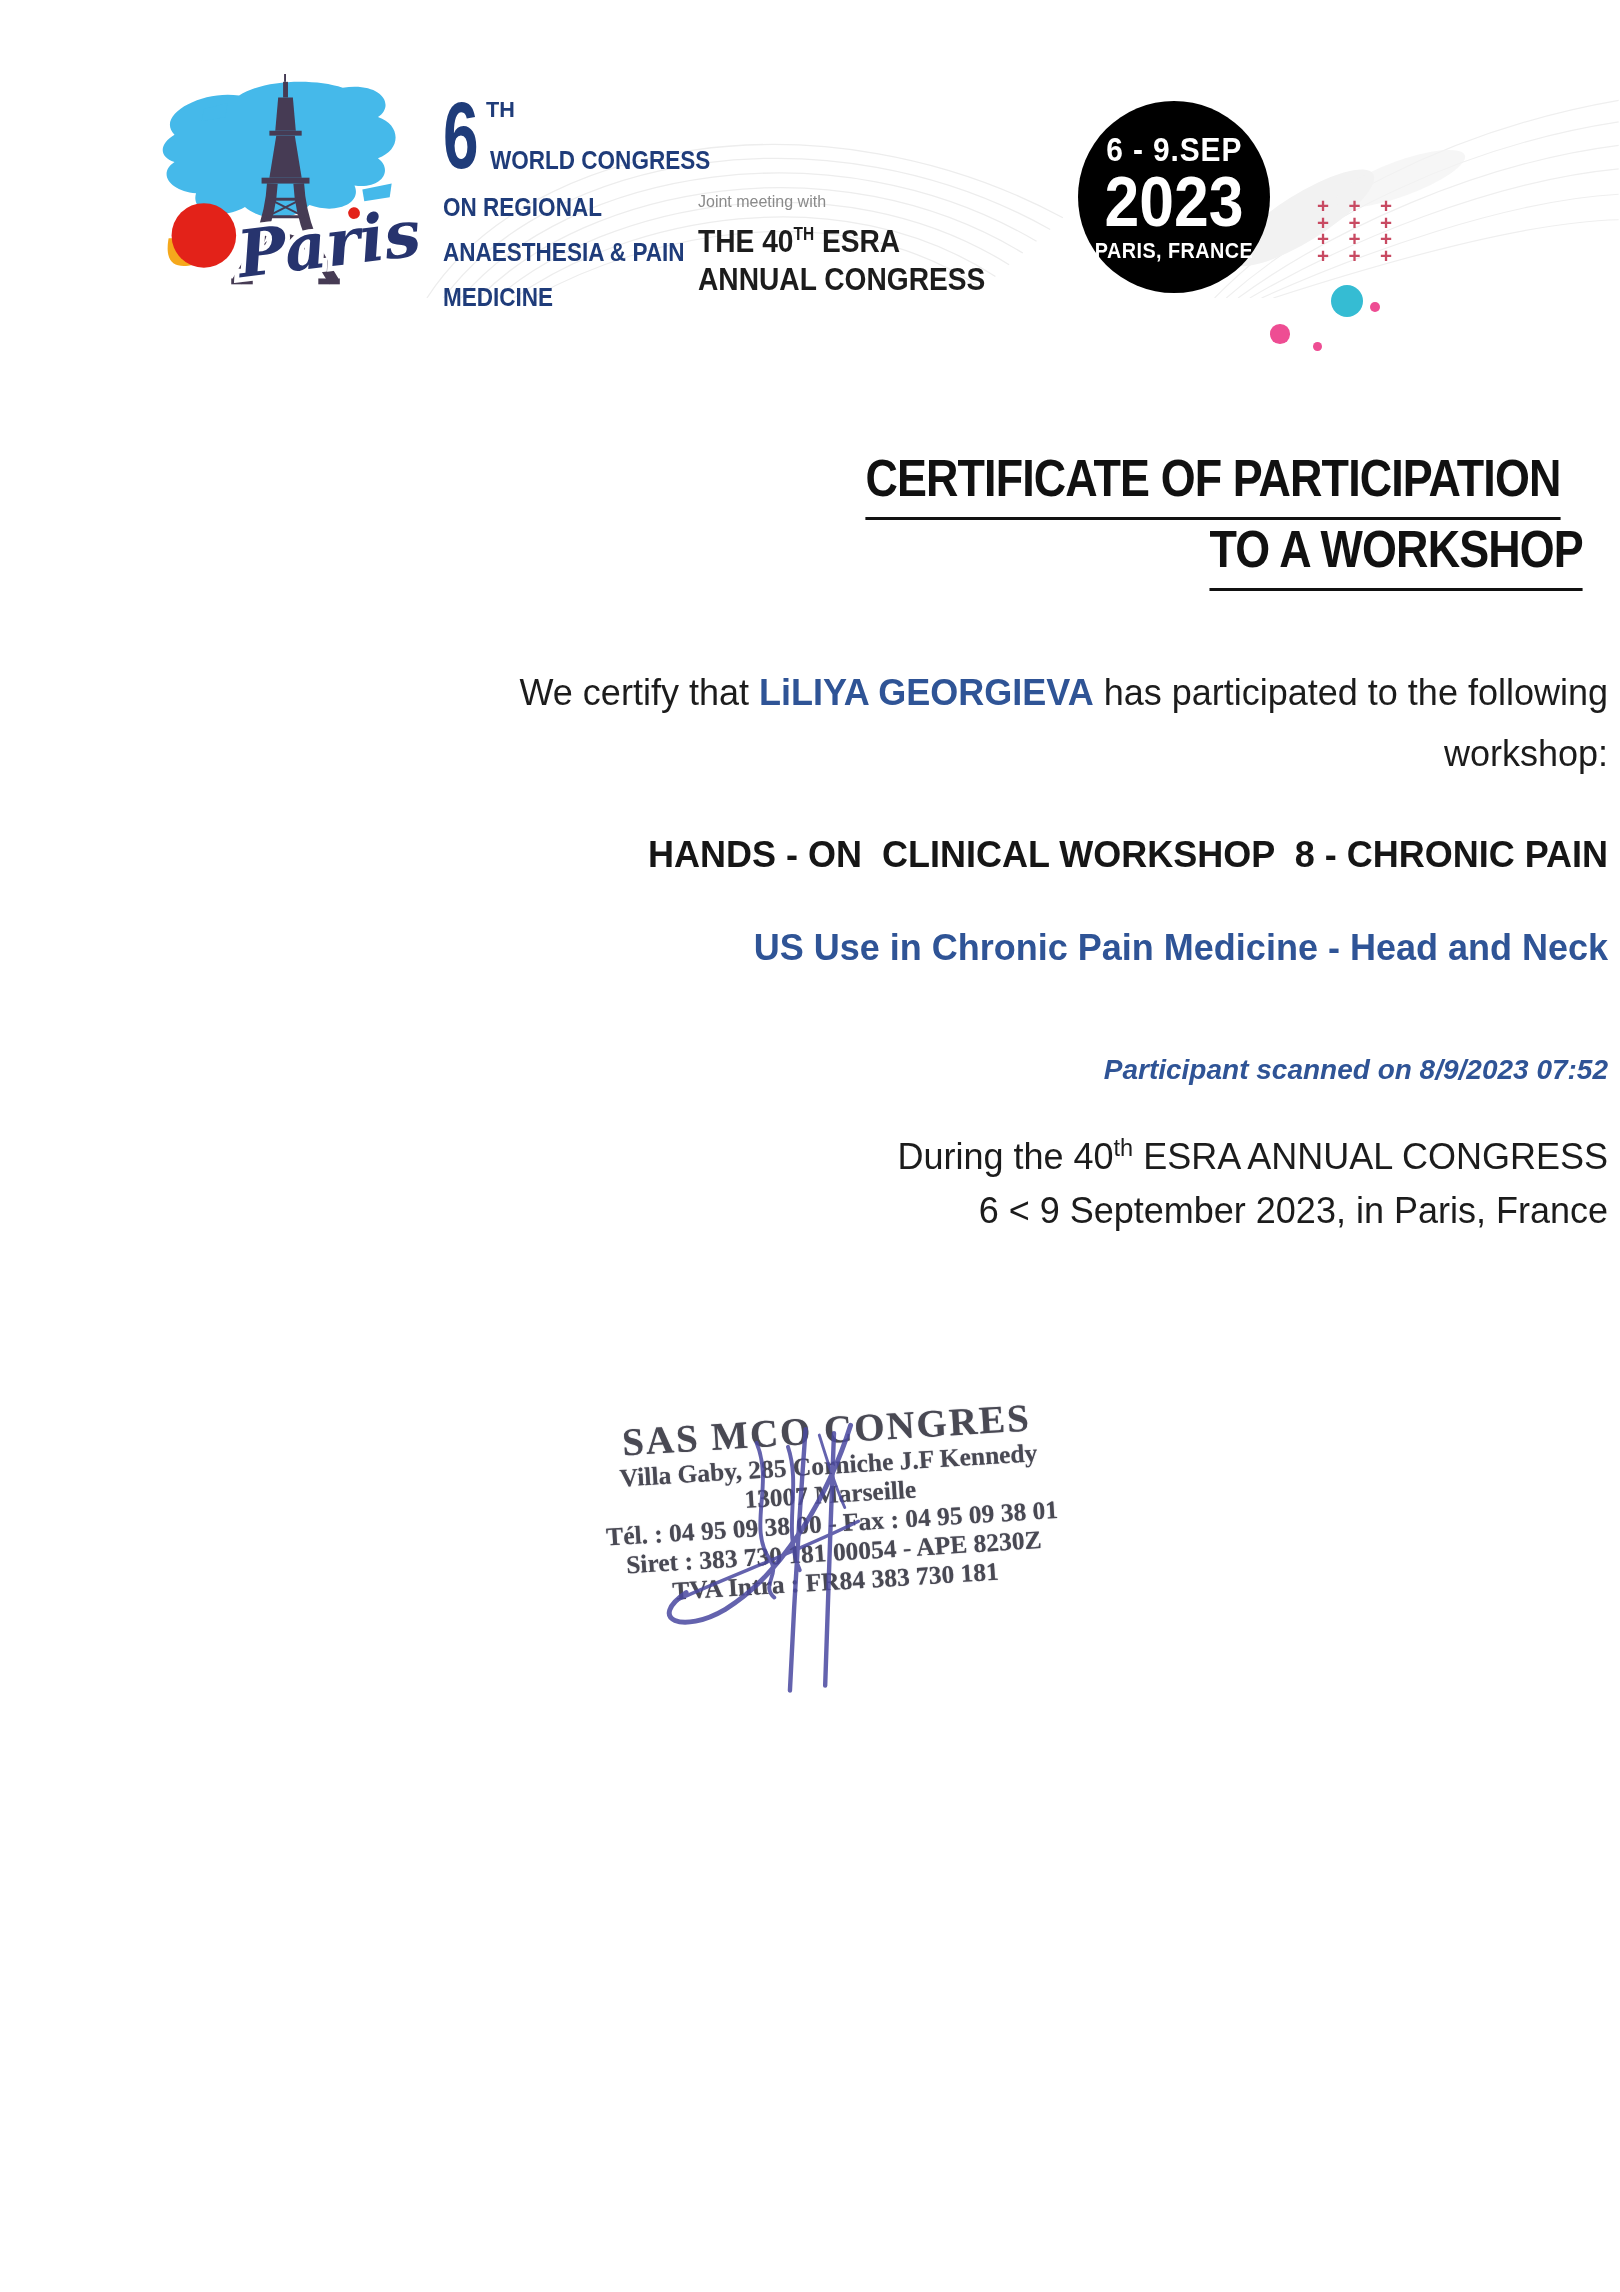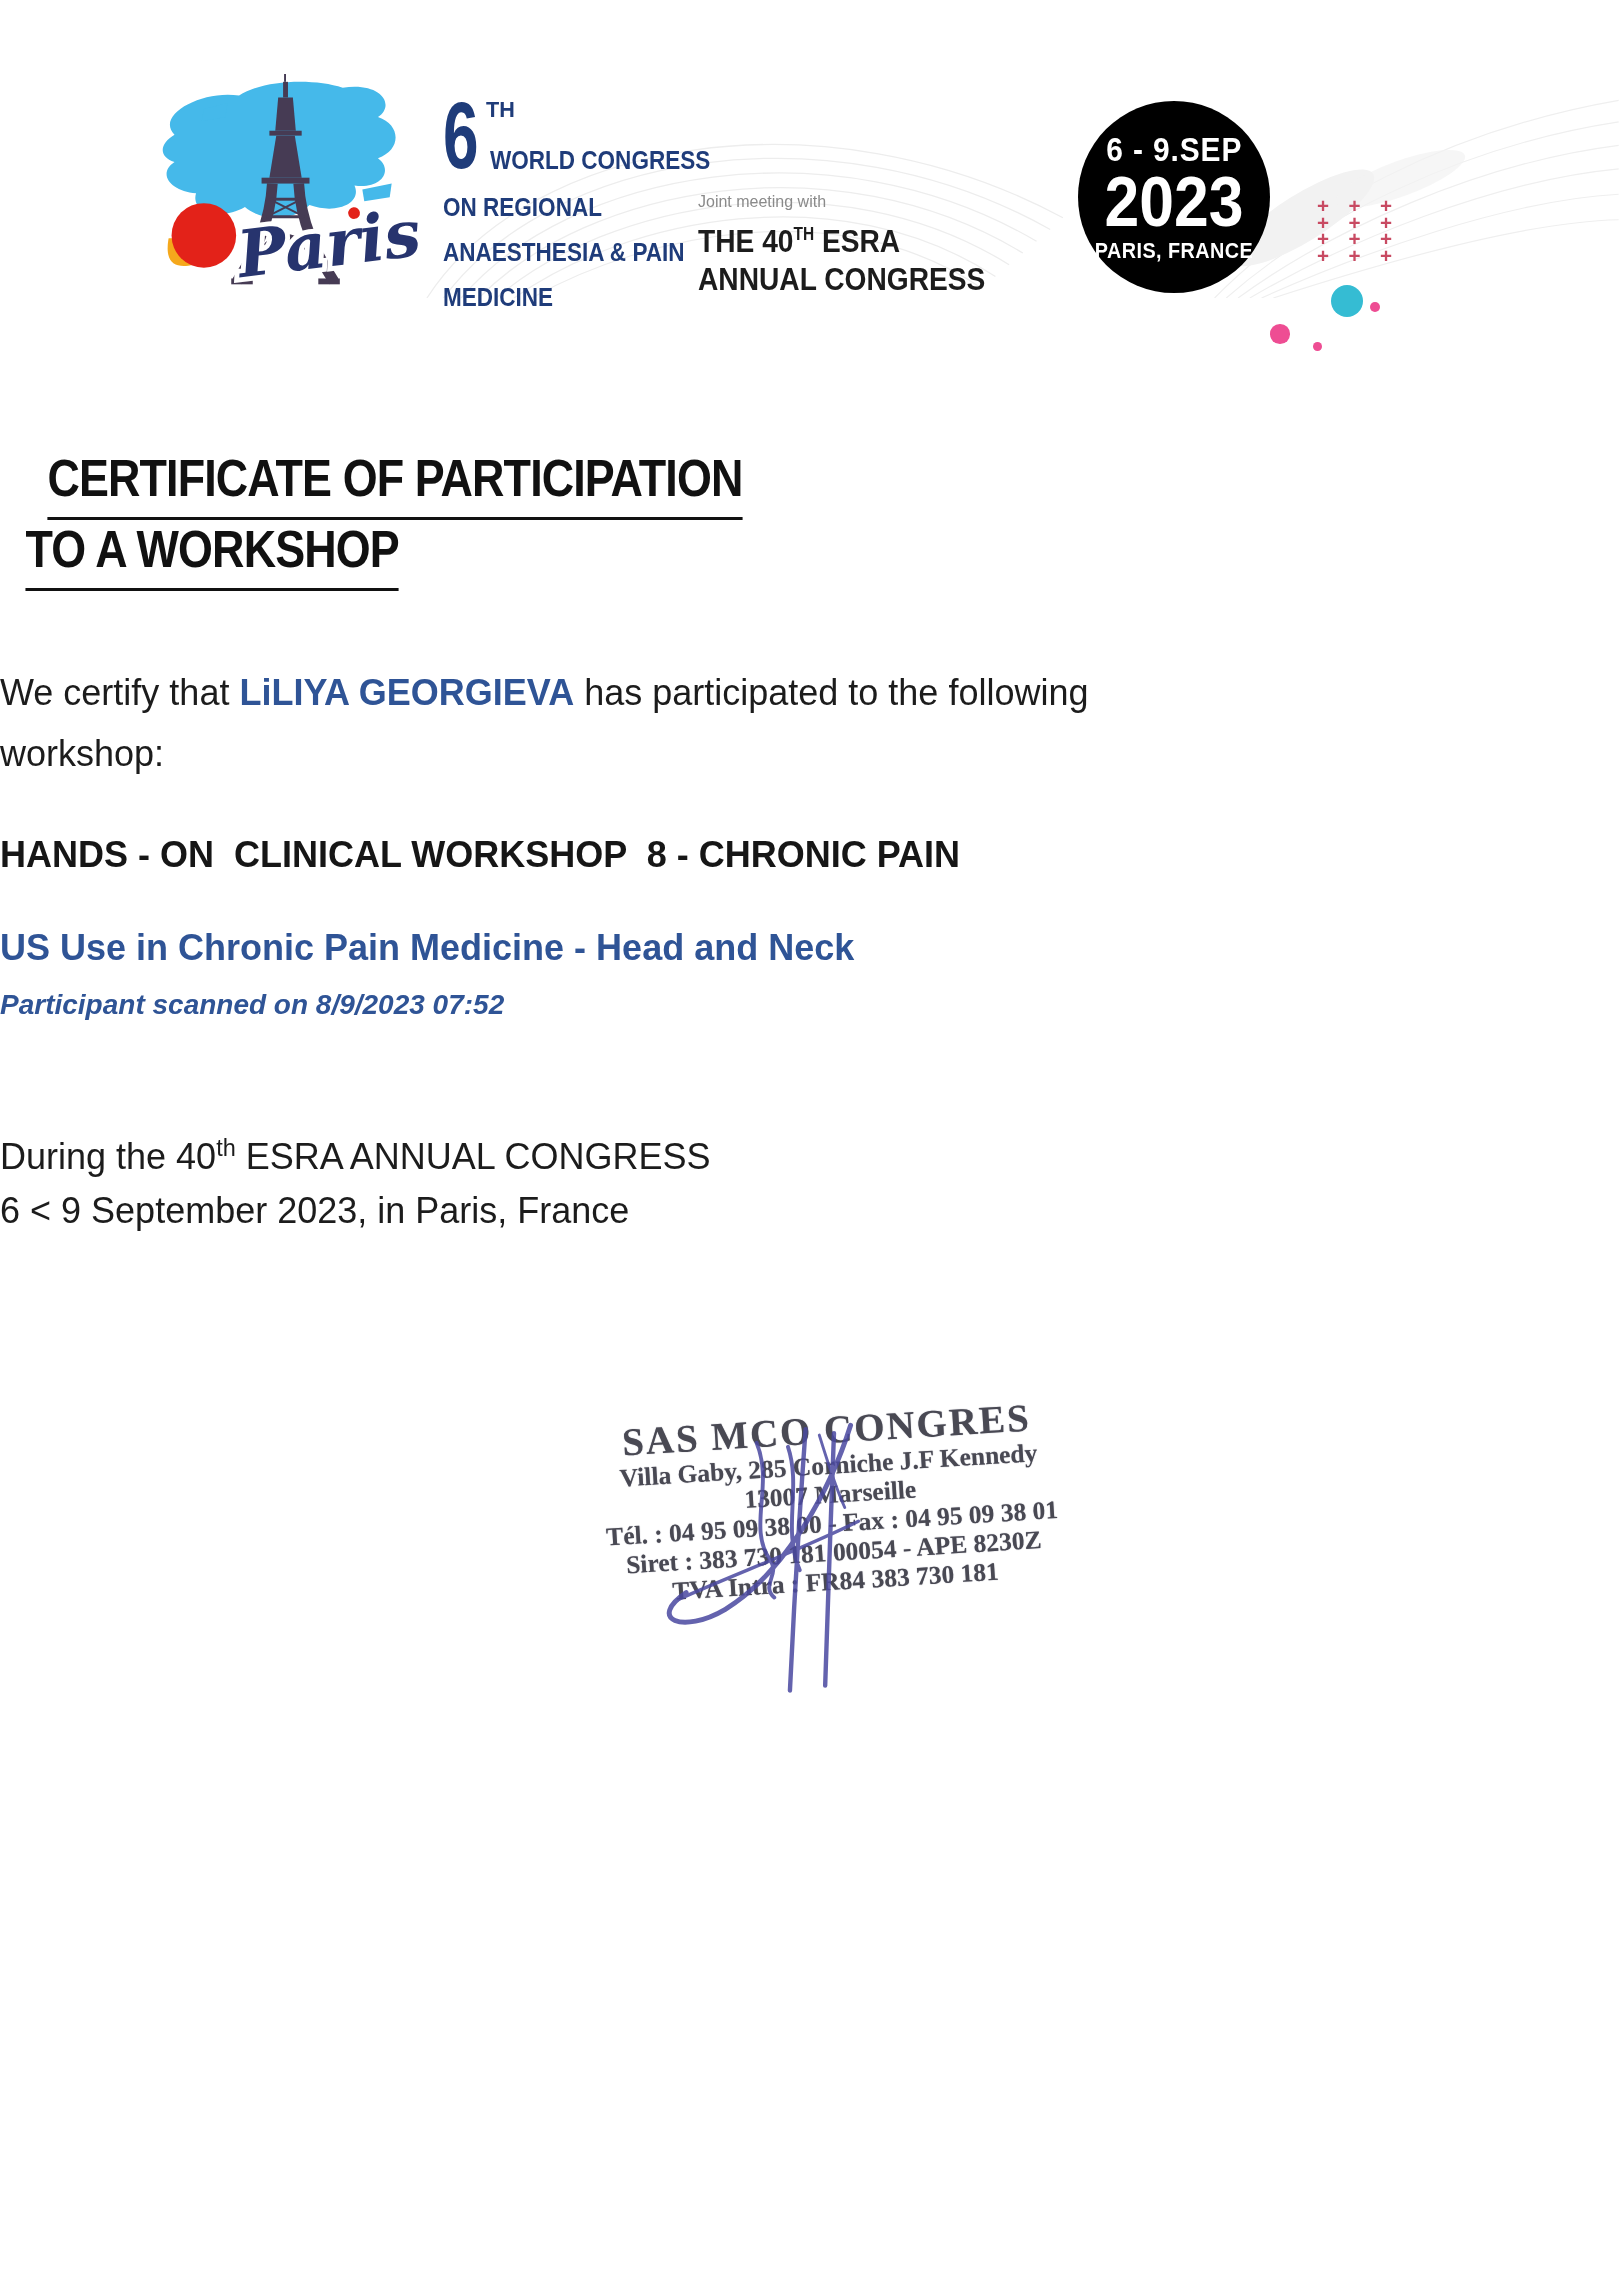--- a/index.html
+++ b/index.html
@@ -43,21 +43,21 @@
   .plus-grid{
     position:absolute;left:102px;top:29px;color:#c84a62;font-weight:bold;
     font-size:20.6px;line-height:16.7px;letter-spacing:6.9px;text-align:center;
   }
   .dot{position:absolute;border-radius:50%;}
   .dot.teal{left:116px;top:116px;width:32px;height:32px;background:#35bcd3;}
   .dot.p1{left:55px;top:155px;width:19.6px;height:19.6px;background:#ee4d93;}
   .dot.p2{left:98px;top:173px;width:8.8px;height:8.8px;background:#ee4d93;}
   .dot.p3{left:155px;top:133px;width:9.8px;height:9.8px;background:#ee4d93;}
   
-  .cline{position:absolute;left:0;width:1608px;text-align:left;white-space:nowrap;}
+  .cline{position:absolute;left:0;width:1608px;text-align:right;white-space:nowrap;}
   .title-line{font-size:51px;font-weight:bold;color:#111111;}
   .title-line .in{
     display:inline-block;transform:scaleX(0.88);letter-spacing:-1px;
     border-bottom:3.9px solid #111111;padding-bottom:8.8px;
   }
   .body37{font-size:36px;color:#1c1c1c;}
   .bold37{font-size:36px;font-weight:bold;color:#161616;}
   .blue{color:#2f5496;}
   .scanned{font-size:28px;font-style:italic;font-weight:bold;color:#2f5496;}
   .pre{white-space:pre-wrap;}
@@ -182,21 +182,21 @@
   <div class="cline title-line" style="top:520px;">
     <span class="in">TO A WORKSHOP</span>
   </div>
 
   <div class="cline body37" style="top:672px;"><span>We certify that </span><span class="blue" style="font-weight:bold;">LiLIYA GEORGIEVA</span><span> has participated to the following</span></div>
   <div class="cline body37" style="top:733px;">workshop:</div>
 
   <div class="cline bold37 pre" style="top:834px;">HANDS - ON  CLINICAL WORKSHOP  8 - CHRONIC PAIN</div>
   <div class="cline bold37 blue" style="top:887px;margin-top:40px;">US Use in Chronic Pain Medicine - Head and Neck</div>
 
-  <div class="cline scanned" style="top:989px;">Participant scanned on 8/9/2023 07:52</div>
+  <div class="cline scanned" style="top:1054px;">Participant scanned on 8/9/2023 07:52</div>
 
   <div class="cline body37" style="top:1135px;"><span>During the 40</span><sup class="body-sup">th</sup><span> ESRA ANNUAL CONGRESS</span></div>
   <div class="cline body37" style="top:1190px;">6 &lt; 9 September 2023, in Paris, France</div>
 
   <div class="stamp">
     <div class="company">SAS MCO CONGRES</div>
     <div class="sline">Villa Gaby, 285 Corniche J.F Kennedy</div>
     <div class="sline">13007 Marseille</div>
     <div class="sline">Tél. : 04 95 09 38 00 - Fax : 04 95 09 38 01</div>
     <div class="sline">Siret : 383 730 181 00054 - APE 8230Z</div>

